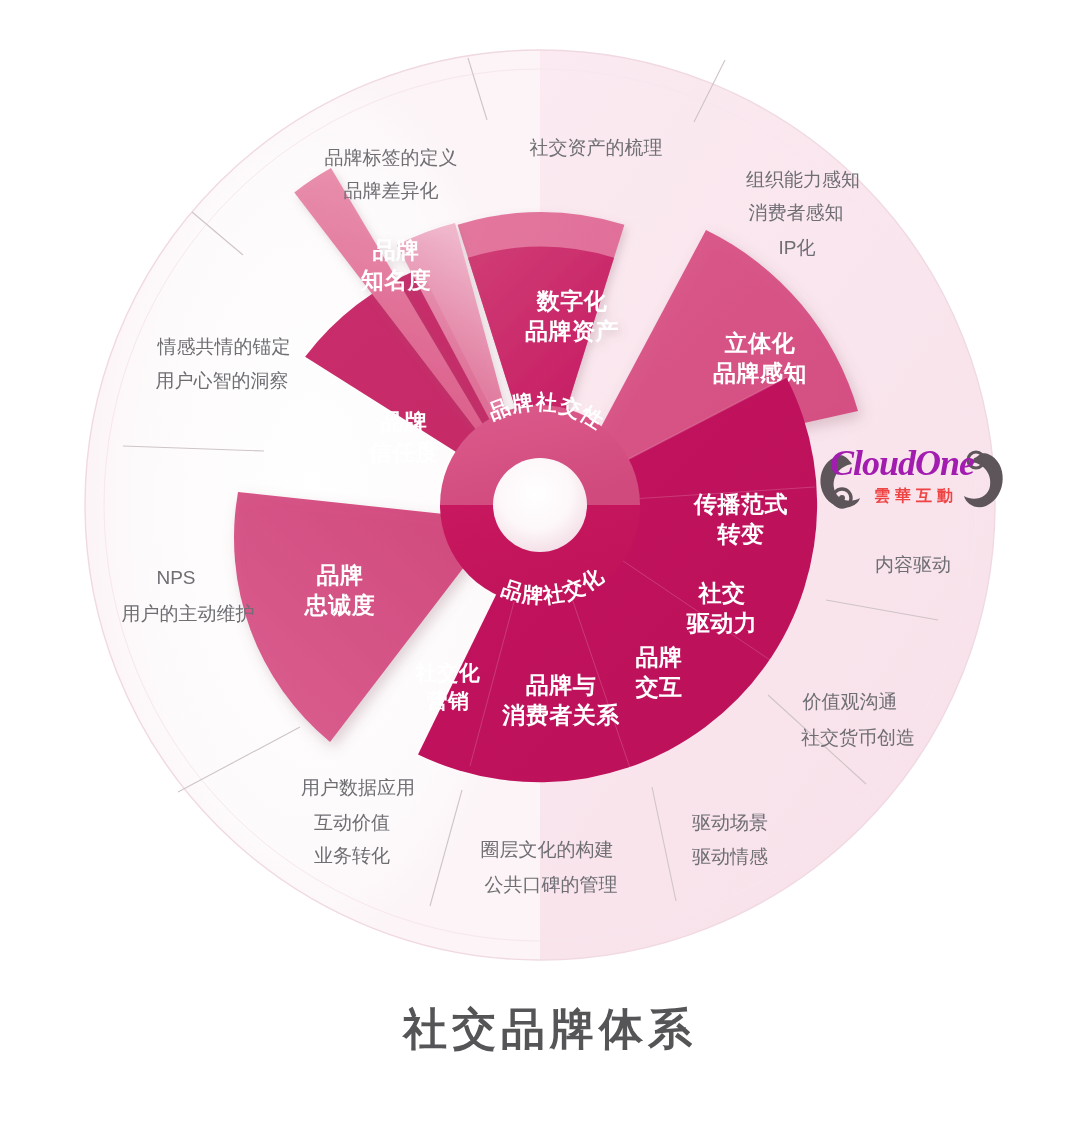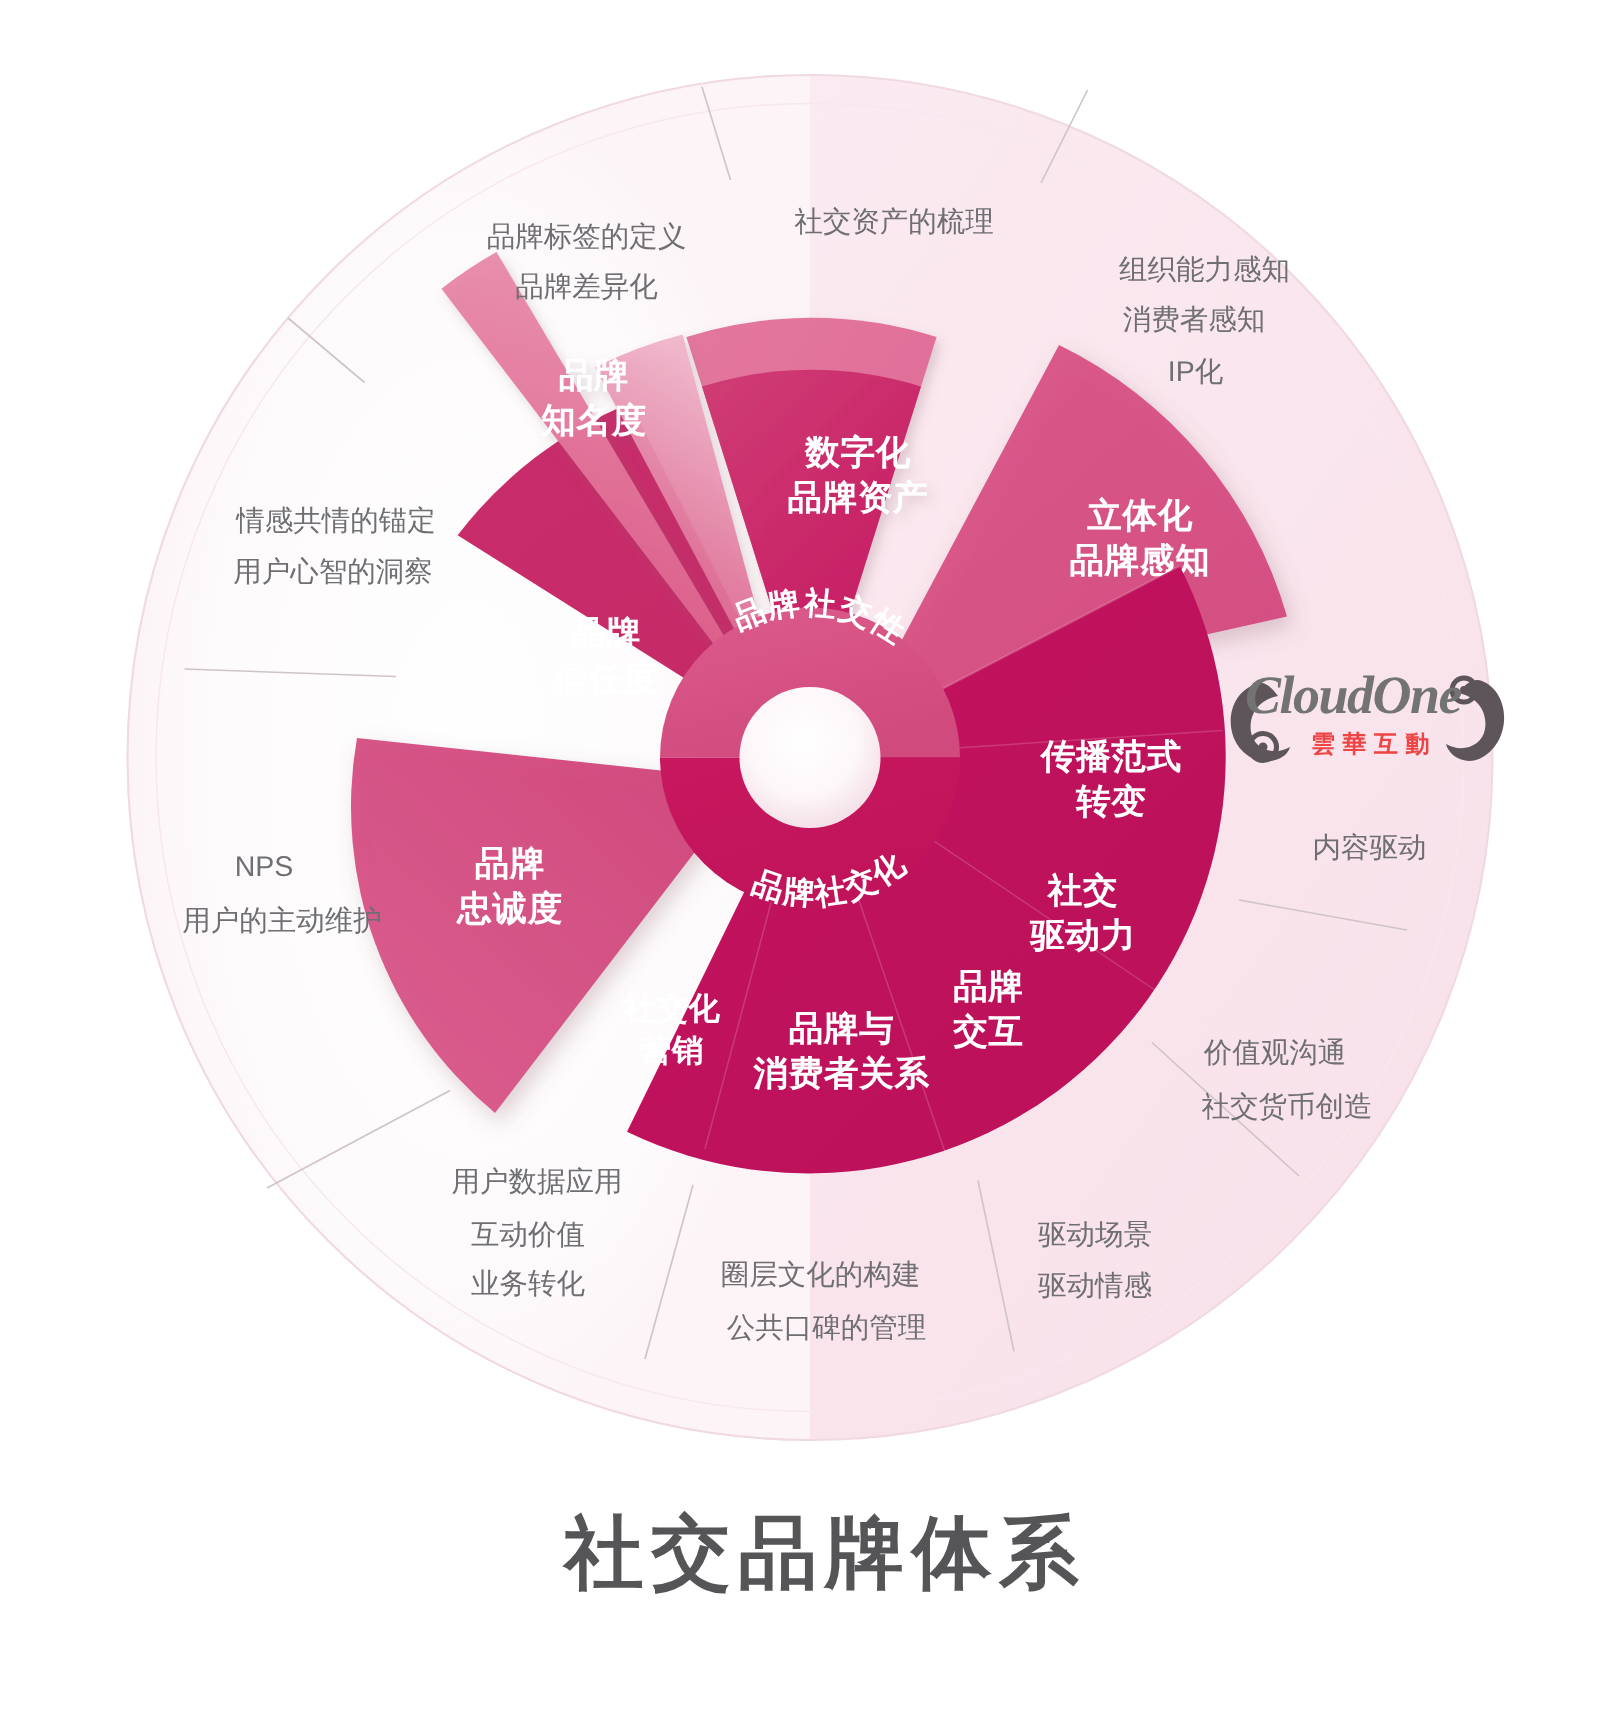--- a/index.html
+++ b/index.html
@@ -62,21 +62,21 @@
     fill: none;
     stroke: #f0d9e2;
     stroke-width: 1.4;
   }
   #title {
     position: absolute;
     left: 0;
     right: 0;
     top: 1000px;
     text-align: center;
-    font-size: 53px;
+    font-size: 44px;
     font-weight: bold;
     color: #555558;
     letter-spacing: 5px;
     font-family: "Liberation Sans", "DejaVu Sans", sans-serif;
     margin-left: 20px;
   }
   #logo {
     position: absolute;
     left: 812px;
     top: 440px;
@@ -84,21 +84,21 @@
     height: 84px;
   }
   #logo .script {
     position: absolute;
     left: 18px;
     top: 2px;
     font-family: "Liberation Serif", "DejaVu Serif", serif;
     font-style: italic;
     font-weight: bold;
     font-size: 36px;
-    color: #737373;
+    color: #a21caf;
     letter-spacing: -1px;
   }
   #logo .cn {
     position: absolute;
     left: 62px;
     top: 46px;
     font-family: "Liberation Sans", "DejaVu Sans", sans-serif;
     font-size: 16px;
     color: #ef4444;
     letter-spacing: 5px;

